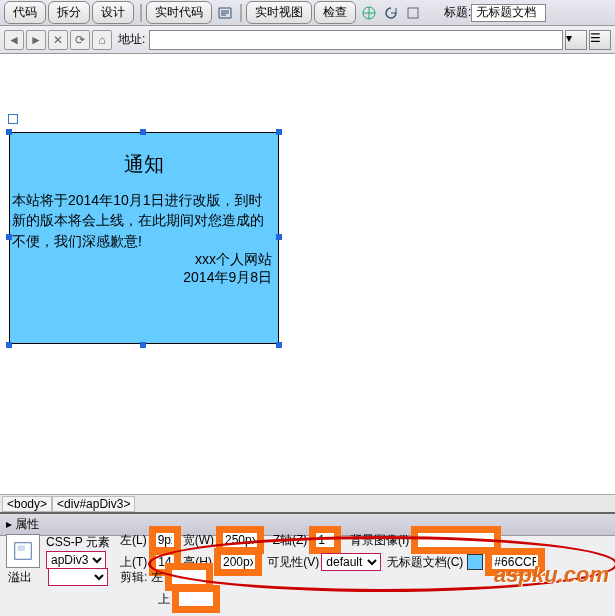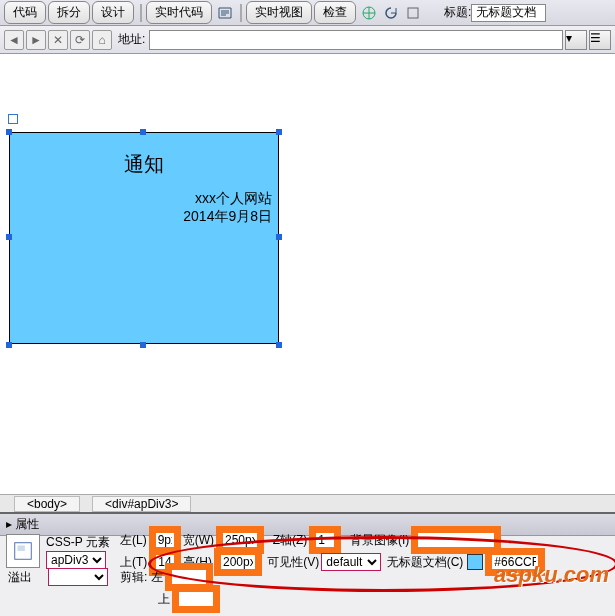--- a/index.html
+++ b/index.html
@@ -27,21 +27,21 @@
 .ap-div .title { text-align: center; font-size: 20px; padding: 18px 0 12px; }
 .ap-div .body { padding: 0 2px; font-size: 14px; line-height: 1.45; }
 .ap-div .sig { text-align: right; font-size: 14px; padding-right: 6px; }
 .sel-handle { position: absolute; width: 6px; height: 6px; background: #2266dd; }
 .h-tl{left:6px;top:75px}.h-tm{left:140px;top:75px}.h-tr{left:276px;top:75px}
 .h-ml{left:6px;top:180px}.h-mr{left:276px;top:180px}
 .h-bl{left:6px;top:288px}.h-bm{left:140px;top:288px}.h-br{left:276px;top:288px}
 
 
 .tag-bar { background: #e8e8e8; border-top: 1px solid #aaa; height: 18px; padding: 0 2px; font-family: monospace; font-size: 11px; line-height: 18px; }
-.tag-bar span { border: 1px solid #bbb; background: #f4f4f4; padding: 0 12px; margin-left: 12px; }
+.tag-bar span { border: 1px solid #bbb; background: #f4f4f4; padding: 0 4px; }
 
 
 .props { border-top: 2px solid #666; background: #efeff2; }
 .props-head { background: linear-gradient(#dcdce4,#c8c8d4); padding: 2px 6px; border-bottom: 1px solid #999; }
 .props-body { position: relative; padding: 4px 6px 10px; }
 .row { display: flex; align-items: center; height: 22px; }
 .row .cell-icon { width: 34px; height: 34px; border: 1px solid #888; background: #fff; margin-right: 6px; display: flex; align-items: center; justify-content: center; }
 .row .cell-icon svg { width: 22px; height: 22px; }
 .row label { margin: 0 2px; white-space: nowrap; }
 .row input[type=text] { border: 7px solid #f97316; height: 28px; padding: 0 2px; background: #fff; }
@@ -95,20 +95,21 @@
   <span class="addr-label">地址:</span>
   <input class="addr-input" type="text" value="" style="">
   <div class="small-btn">▾</div>
   <div class="small-btn">☰</div>
 </div>
 
 <div class="canvas">
   <div class="anchor"></div>
   <div class="ap-div">
     <div class="title">通知</div>
+    <div class="body">本站将于2014年10月1日进行改版，到时新的版本将会上线，在此期间对您造成的不便，我们深感歉意!</div>
     <div class="sig">xxx个人网站</div>
     <div class="sig">2014年9月8日</div>
   </div>
   <div class="sel-handle h-tl"></div>
   <div class="sel-handle h-tm"></div>
   <div class="sel-handle h-tr"></div>
   <div class="sel-handle h-ml"></div>
   <div class="sel-handle h-mr"></div>
   <div class="sel-handle h-bl"></div>
   <div class="sel-handle h-bm"></div>

